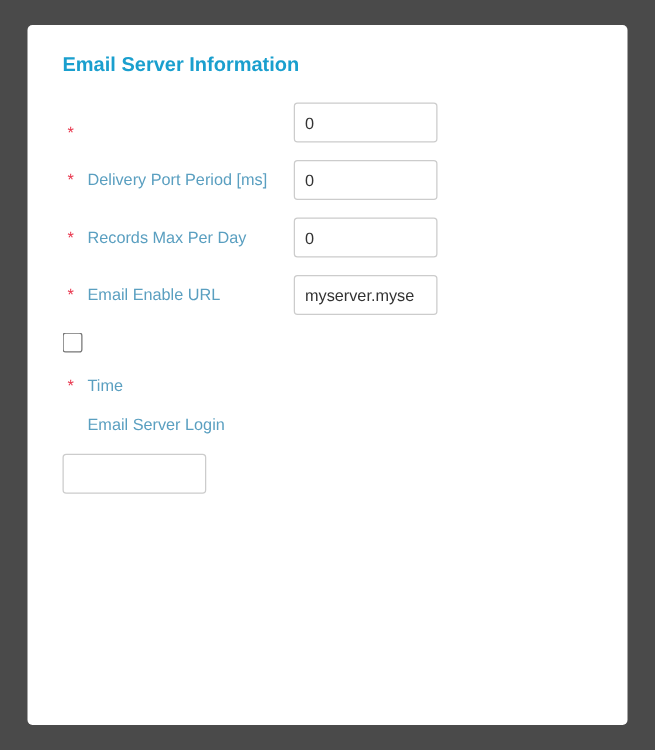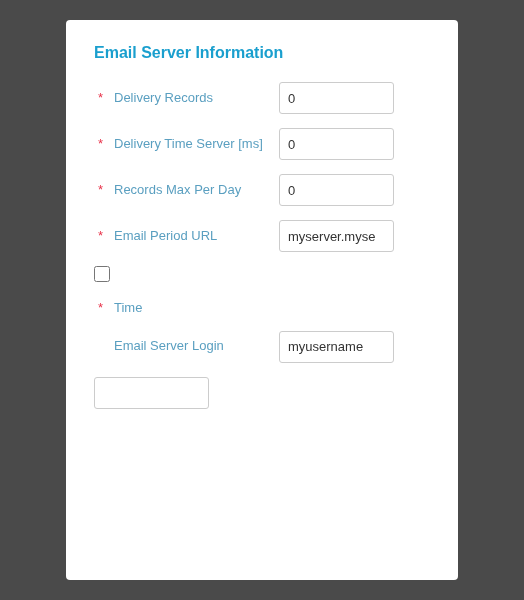--- a/index.html
+++ b/index.html
@@ -13,21 +13,21 @@
       height: 600px;
       background: #4a4a4a;
       display: flex;
       align-items: center;
       justify-content: center;
       font-family: Arial, sans-serif;
     }
 
     .card {
       background: #ffffff;
-      width: 392px;
+      width: 480px;
       min-height: 560px;
       border-radius: 4px;
       padding: 24px 28px 20px 28px;
     }
 
     .card-title {
       color: #1a9fce;
       font-size: 16px;
       font-weight: bold;
       margin-bottom: 20px;
@@ -87,51 +87,50 @@
   </style>
 </head>
 <body>
 
 <div class="card">
   <div class="card-title">Email Server Information</div>
 
   <div class="form-row">
     <div class="label-col">
       <span class="required-star">*</span>
-      <span class="field-label">Delivery Records</span>
     </div>
     <div class="input-col">
       <input class="form-input" type="text" value="0" style="">
     </div>
   </div>
 
   <div class="form-row">
     <div class="label-col">
       <span class="required-star">*</span>
-      <span class="field-label">Delivery Time Server [ms]</span>
+      <span class="field-label">Delivery Port Period [ms]</span>
     </div>
     <div class="input-col">
       <input class="form-input" type="text" value="0" style="">
     </div>
   </div>
 
   <div class="form-row">
     <div class="label-col">
       <span class="required-star">*</span>
       <span class="field-label">Records Max Per Day</span>
     </div>
     <div class="input-col">
       <input class="form-input" type="text" value="0" style="">
     </div>
   </div>
 
   <div class="form-row">
     <div class="label-col">
       <span class="required-star">*</span>
-      <span class="field-label">Email Period URL</span>
+      <span class="field-label">Email Enable URL</span>
     </div>
     <div class="input-col">
       <input class="form-input" type="text" value="myserver.myse" style="">
     </div>
   </div>
 
   <div class="form-row">
     <div class="input-col">
       <input class="checkbox-input" type="checkbox" style="">
     </div>
@@ -141,23 +140,20 @@
     <div class="label-col">
       <span class="required-star">*</span>
       <span class="field-label">Time</span>
     </div>
   </div>
 
   <div class="form-row">
     <div class="label-col">
       <span class="field-label">Email Server Login</span>
     </div>
-    <div class="input-col">
-      <input class="form-input" type="text" value="myusername" style="">
-    </div>
   </div>
 
 
   <div class="form-row">
     <div class="input-col">
       <input class="form-input" type="password" value="" style="">
     </div>
   </div>
 
 </div>

